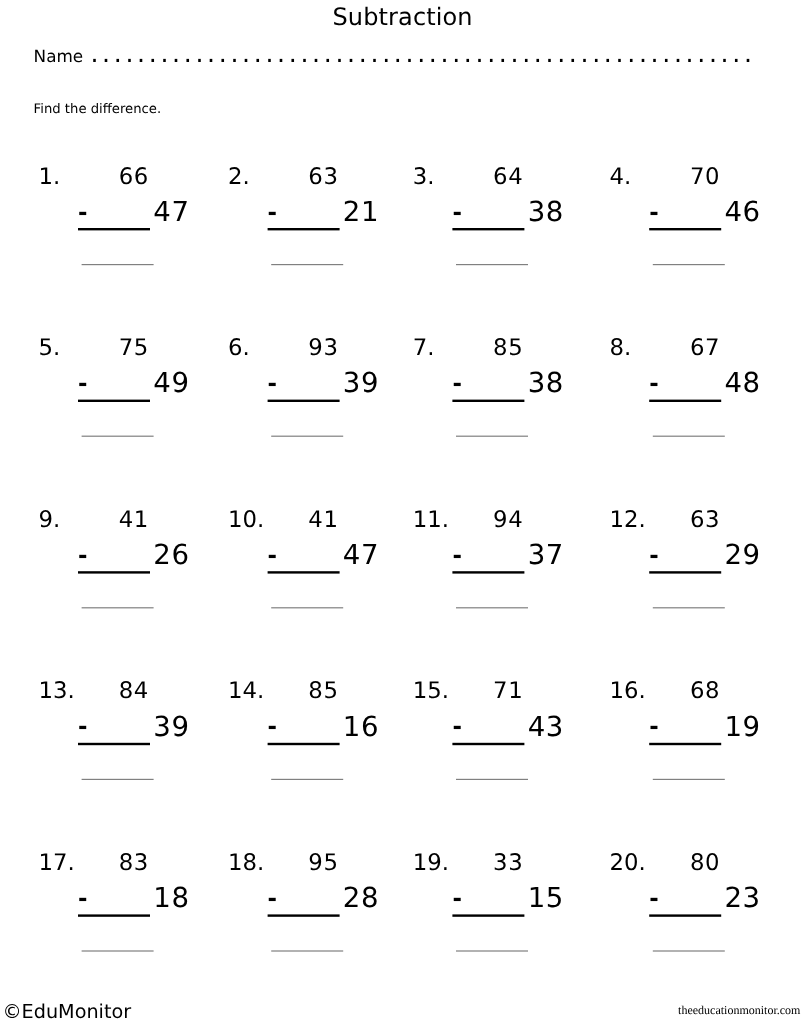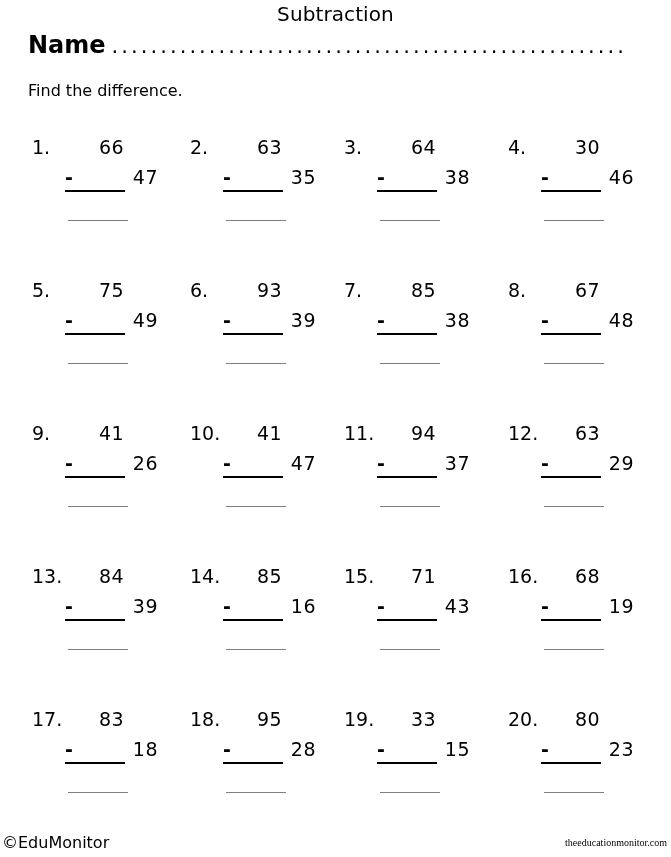--- a/index.html
+++ b/index.html
@@ -40,41 +40,41 @@
   .name-row {
     position: absolute;
     left: 28px;
     top: 33px;
     width: 600px;
     height: 26px;
     display: flex;
     align-items: baseline;
   }
   .name-label {
-    font-size: 24px;
+    font-size: 14px;
     line-height: 24px;
-    font-weight: 700;
+    font-weight: 400;
     white-space: nowrap;
     padding-right: 6px;
     text-align: right;
   }
   .name-dots {
     flex: 1;
     font-size: 21px;
     line-height: 24px;
     letter-spacing: 3.05px;
     white-space: nowrap;
     overflow: hidden;
   }
 
   .instruction {
     position: absolute;
     left: 28px;
     top: 81px;
-    font-size: 16px;
+    font-size: 11px;
     line-height: 20px;
     font-weight: 400;
   }
 
   
   .grid {
     position: absolute;
     left: 0;
     top: 131px;
     width: 671px;
@@ -124,21 +124,21 @@
     left: 0;
     top: 0;
     font-size: 19px;
     line-height: 22px;
     font-weight: 700;
   }
   .subtrahend {
     position: absolute;
     right: 0;
     top: 0;
-    font-size: 19px;
+    font-size: 23px;
     line-height: 22px;
     letter-spacing: 0.5px;
   }
   .rule {
     position: absolute;
     left: 33px;
     top: 59px;
     width: 60px;
     height: 0;
     border-top: 2px solid #000000;
@@ -194,38 +194,38 @@
             <span class="subtrahend">47</span>
           </div>
           <div class="rule"></div>
           <div class="answer-rule"></div>
         </div>
         <div class="problem c1">
           <div class="pnum">2.</div>
           <div class="minuend">63</div>
           <div class="subline">
             <span class="op">-</span>
-            <span class="subtrahend">35</span>
+            <span class="subtrahend">21</span>
           </div>
           <div class="rule"></div>
           <div class="answer-rule"></div>
         </div>
         <div class="problem c2">
           <div class="pnum">3.</div>
           <div class="minuend">64</div>
           <div class="subline">
             <span class="op">-</span>
             <span class="subtrahend">38</span>
           </div>
           <div class="rule"></div>
           <div class="answer-rule"></div>
         </div>
         <div class="problem c3">
           <div class="pnum">4.</div>
-          <div class="minuend">30</div>
+          <div class="minuend">70</div>
           <div class="subline">
             <span class="op">-</span>
             <span class="subtrahend">46</span>
           </div>
           <div class="rule"></div>
           <div class="answer-rule"></div>
         </div>
       </div>
       <div class="prow">
         <div class="problem c0">

